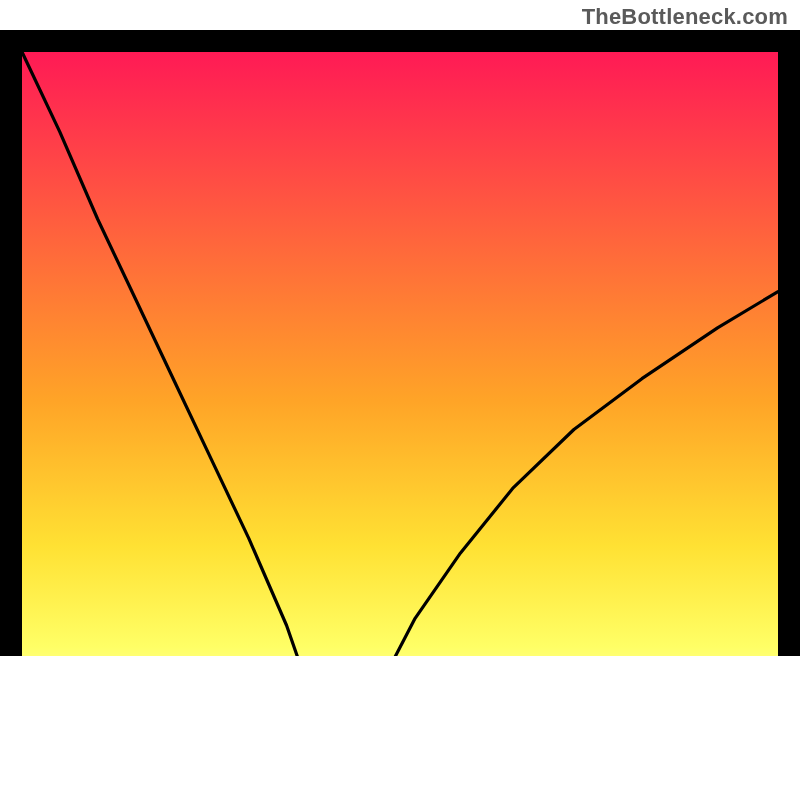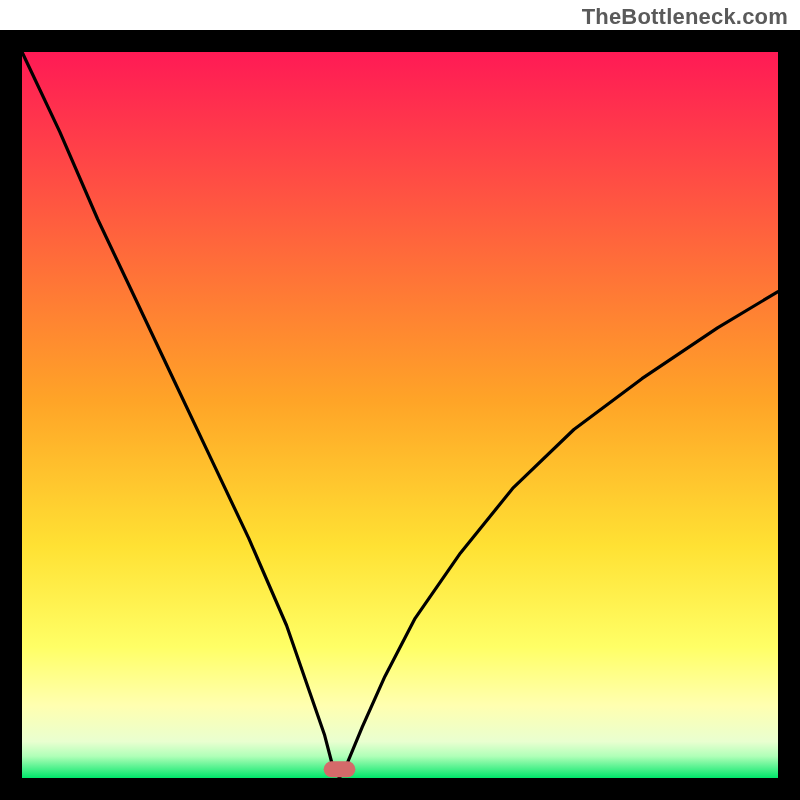--- a/index.html
+++ b/index.html
@@ -3,21 +3,21 @@
 <meta charset="utf-8">
 <style>
   body {
     margin: 0;
     padding: 0;
     background: #fff;
     font-family: Arial, Helvetica, sans-serif;
   }
   .wrap {
     width: 800px;
-    height: 800px;
+    height: 656px;
     position: relative;
   }
   .watermark {
     position: absolute;
     top: 4px;
     right: 12px;
     font-size: 22px;
     font-weight: 600;
     color: #5a5a5a;
     letter-spacing: 0.2px;

